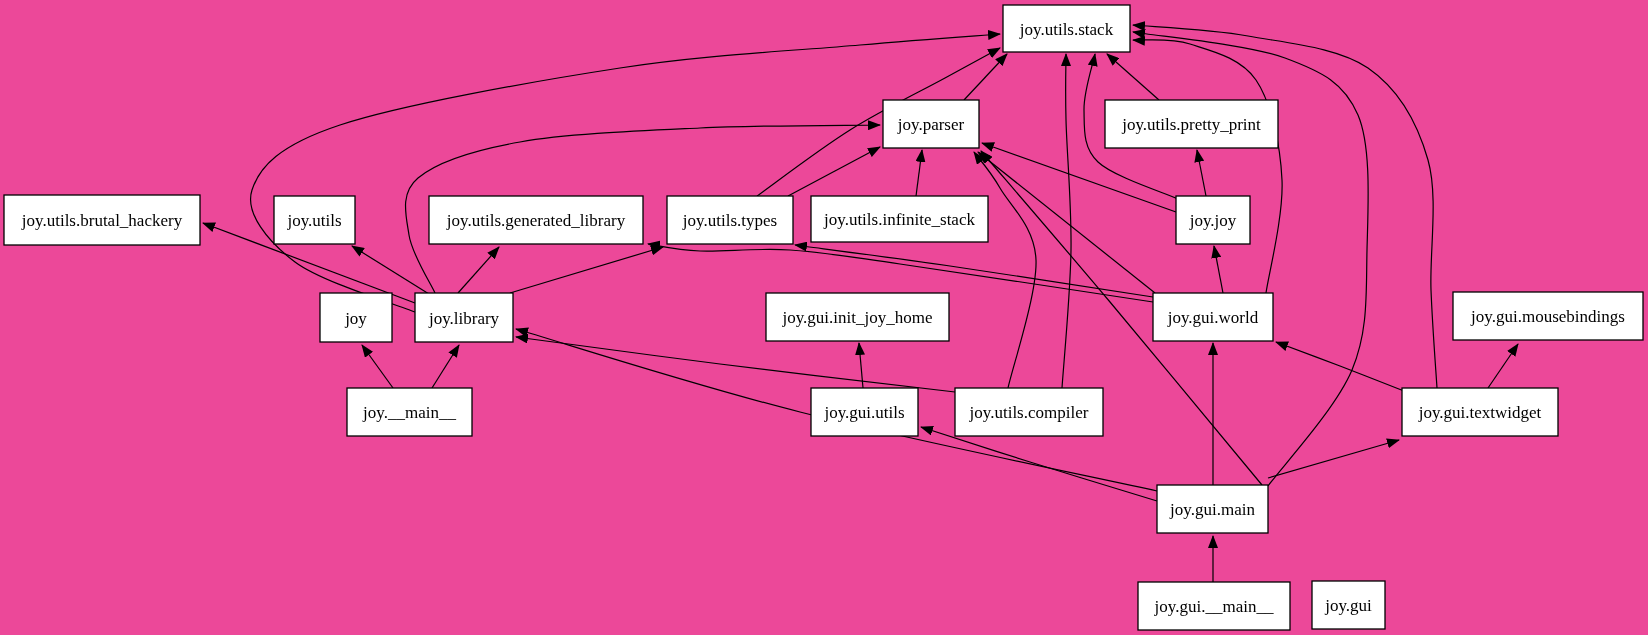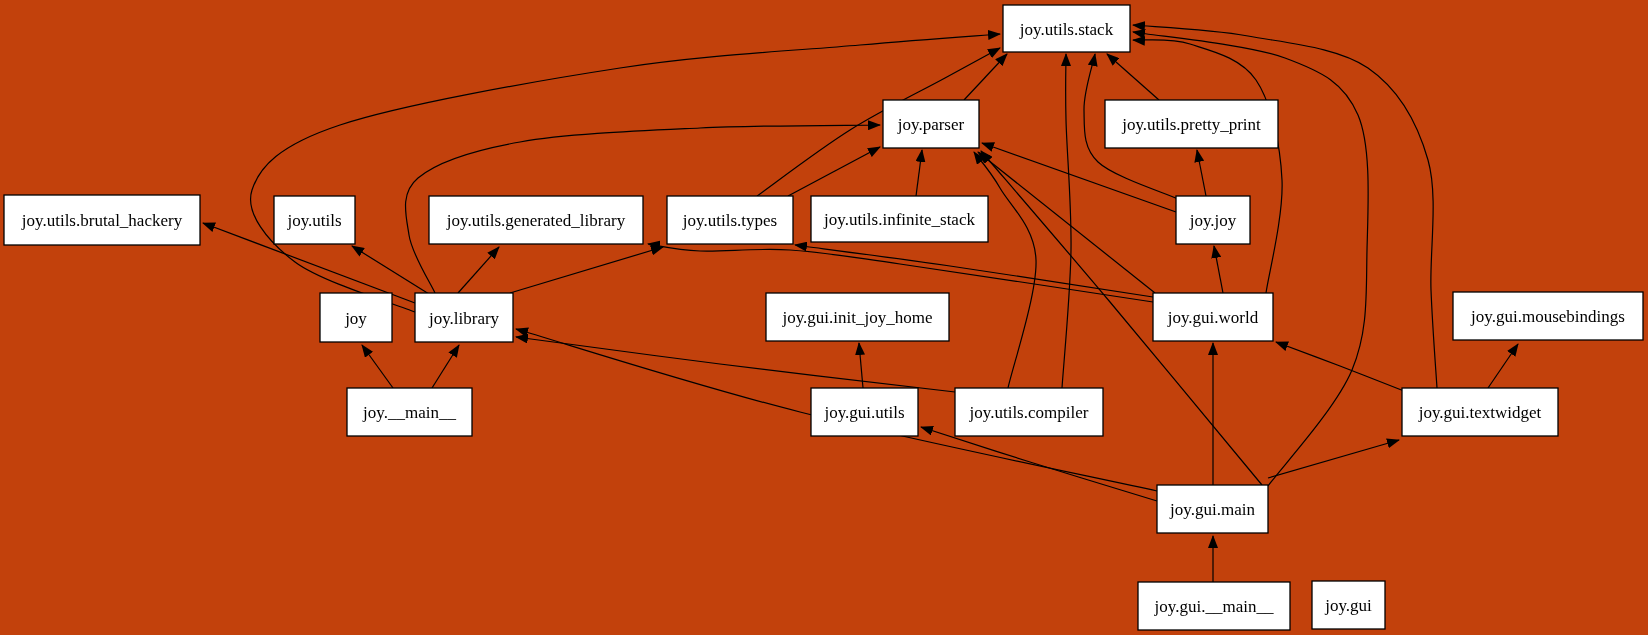--- a/index.html
+++ b/index.html
@@ -5,21 +5,21 @@
   html, body {
     margin: 0;
     padding: 0;
     background: #ffffff;
     font-family: "Liberation Serif", "DejaVu Serif", serif;
   }
   #stage {
     position: relative;
     width: 1648px;
     height: 635px;
-    background: #c2410c;
+    background: #ec4899;
     overflow: hidden;
     text-align: center;
   }
   svg { display: block; }
   .node-box {
     fill: #ffffff;
     stroke: #000000;
     stroke-width: 1.3;
   }
   .node-label {

